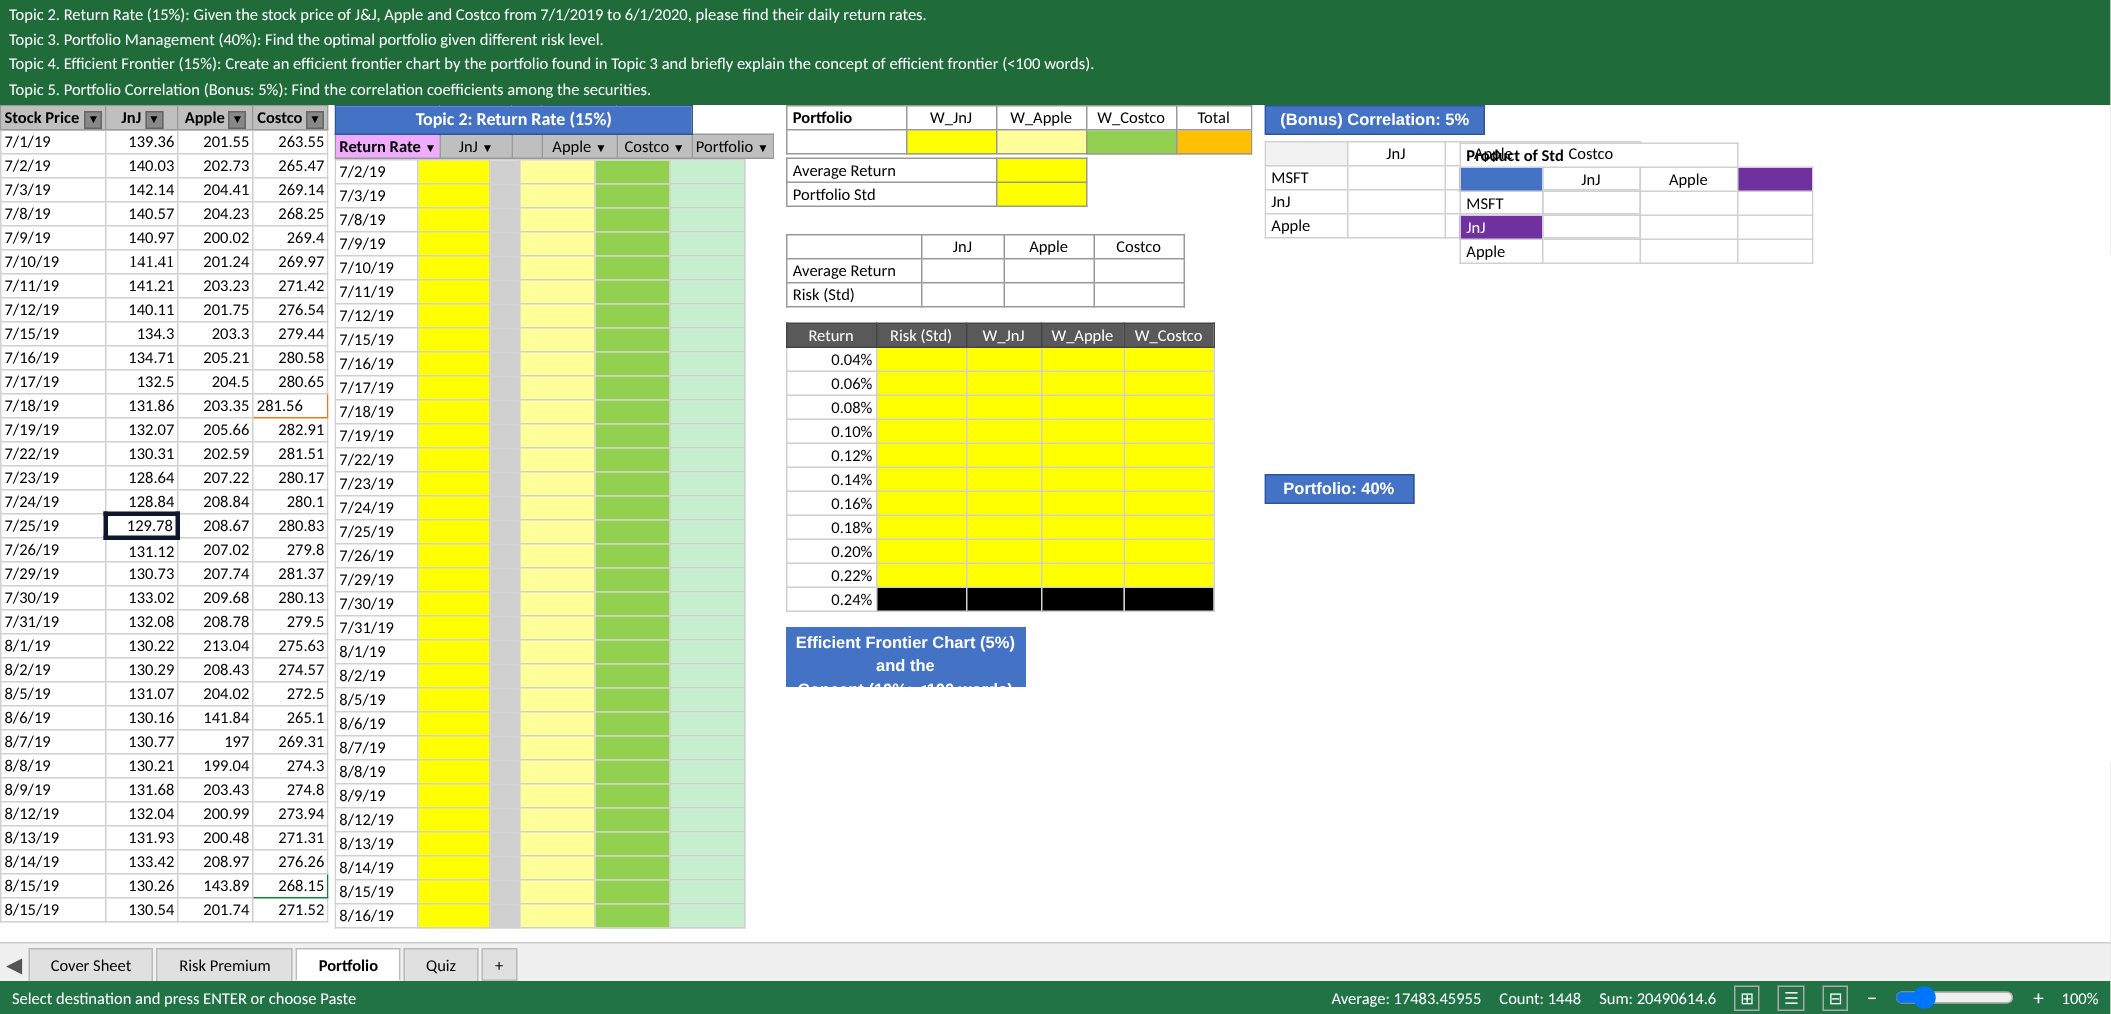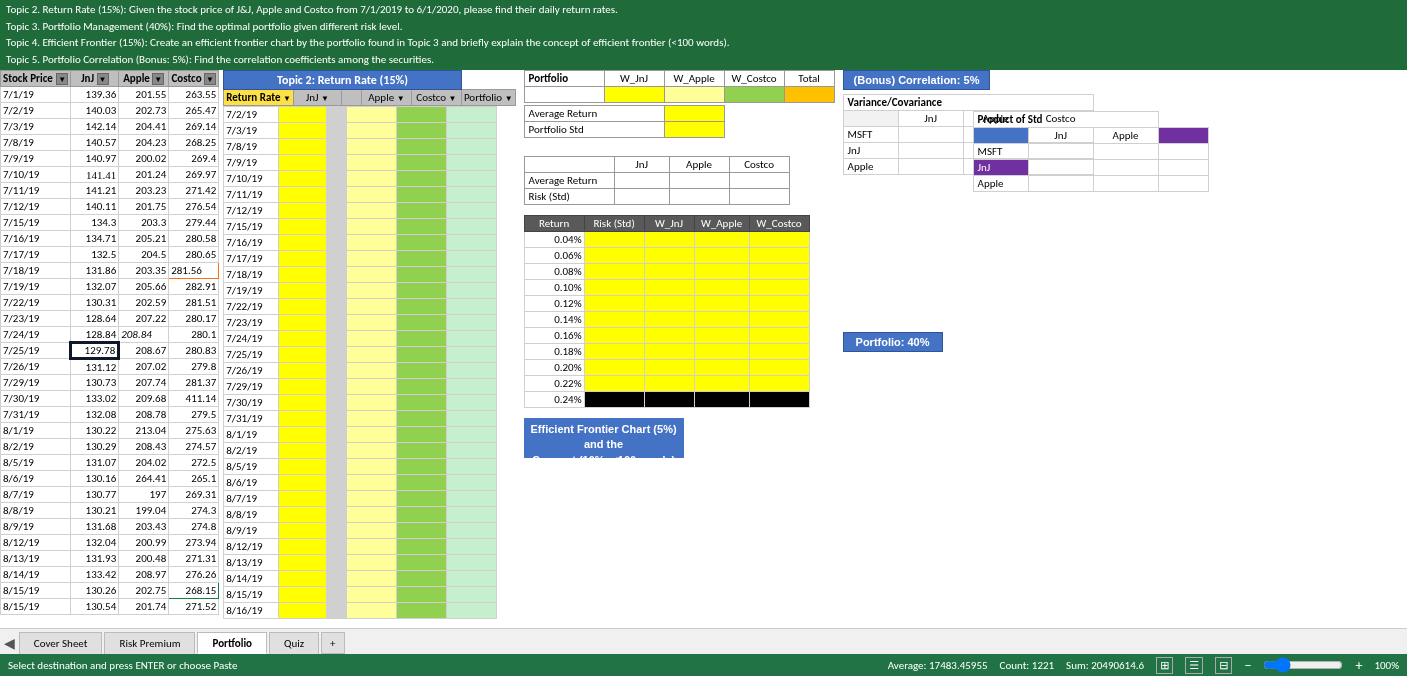--- a/index.html
+++ b/index.html
@@ -159,21 +159,21 @@
     </tr>
             <tr>
       <td style="border:1px solid #d0d0d0; width:55px;">7/23/19</td>
       <td style="border:1px solid #d0d0d0; width:48px; text-align:right;">128.64</td>
       <td style="border:1px solid #d0d0d0; width:50px; text-align:right;">207.22</td>
       <td style="border:1px solid #d0d0d0; width:50px; text-align:right;">280.17</td>
     </tr>
             <tr>
       <td style="border:1px solid #d0d0d0; width:55px;">7/24/19</td>
       <td style="border:1px solid #d0d0d0; width:48px; text-align:right;">128.84</td>
-      <td style="border:1px solid #d0d0d0; width:50px; text-align:left;font-style:italic;">208.84</td>
+      <td style="border:1px solid #d0d0d0; width:50px; text-align:right;">208.84</td>
       <td style="border:1px solid #d0d0d0; width:50px; text-align:right;">280.1</td>
     </tr>
             <tr>
       <td style="border:1px solid #d0d0d0; width:55px;">7/25/19</td>
       <td style="border:3px solid #0f172a; width:48px; text-align:right;">129.78</td>
       <td style="border:1px solid #d0d0d0; width:50px; text-align:right;">208.67</td>
       <td style="border:1px solid #d0d0d0; width:50px; text-align:right;">280.83</td>
     </tr>
             <tr>
       <td style="border:1px solid #d0d0d0; width:55px;">7/26/19</td>
@@ -184,21 +184,21 @@
             <tr>
       <td style="border:1px solid #d0d0d0; width:55px;">7/29/19</td>
       <td style="border:1px solid #d0d0d0; width:48px; text-align:right;">130.73</td>
       <td style="border:1px solid #d0d0d0; width:50px; text-align:right;">207.74</td>
       <td style="border:1px solid #d0d0d0; width:50px; text-align:right;">281.37</td>
     </tr>
             <tr>
       <td style="border:1px solid #d0d0d0; width:55px;">7/30/19</td>
       <td style="border:1px solid #d0d0d0; width:48px; text-align:right;">133.02</td>
       <td style="border:1px solid #d0d0d0; width:50px; text-align:right;">209.68</td>
-      <td style="border:1px solid #d0d0d0; width:50px; text-align:right;">411.14</td>
+      <td style="border:1px solid #d0d0d0; width:50px; text-align:right;">280.13</td>
     </tr>
             <tr>
       <td style="border:1px solid #d0d0d0; width:55px;">7/31/19</td>
       <td style="border:1px solid #d0d0d0; width:48px; text-align:right;">132.08</td>
       <td style="border:1px solid #d0d0d0; width:50px; text-align:right;">208.78</td>
       <td style="border:1px solid #d0d0d0; width:50px; text-align:right;">279.5</td>
     </tr>
             <tr>
       <td style="border:1px solid #d0d0d0; width:55px;">8/1/19</td>
       <td style="border:1px solid #d0d0d0; width:48px; text-align:right;">130.22</td>
@@ -213,21 +213,21 @@
     </tr>
             <tr>
       <td style="border:1px solid #d0d0d0; width:55px;">8/5/19</td>
       <td style="border:1px solid #d0d0d0; width:48px; text-align:right;">131.07</td>
       <td style="border:1px solid #d0d0d0; width:50px; text-align:right;">204.02</td>
       <td style="border:1px solid #d0d0d0; width:50px; text-align:right;">272.5</td>
     </tr>
             <tr>
       <td style="border:1px solid #d0d0d0; width:55px;">8/6/19</td>
       <td style="border:1px solid #d0d0d0; width:48px; text-align:right;">130.16</td>
-      <td style="border:1px solid #d0d0d0; width:50px; text-align:right;">264.41</td>
+      <td style="border:1px solid #d0d0d0; width:50px; text-align:right;">141.84</td>
       <td style="border:1px solid #d0d0d0; width:50px; text-align:right;">265.1</td>
     </tr>
             <tr>
       <td style="border:1px solid #d0d0d0; width:55px;">8/7/19</td>
       <td style="border:1px solid #d0d0d0; width:48px; text-align:right;">130.77</td>
       <td style="border:1px solid #d0d0d0; width:50px; text-align:right;">197</td>
       <td style="border:1px solid #d0d0d0; width:50px; text-align:right;">269.31</td>
     </tr>
             <tr>
       <td style="border:1px solid #d0d0d0; width:55px;">8/8/19</td>
@@ -255,42 +255,42 @@
     </tr>
             <tr>
       <td style="border:1px solid #d0d0d0; width:55px;">8/14/19</td>
       <td style="border:1px solid #d0d0d0; width:48px; text-align:right;">133.42</td>
       <td style="border:1px solid #d0d0d0; width:50px; text-align:right;">208.97</td>
       <td style="border:1px solid #d0d0d0; width:50px; text-align:right;">276.26</td>
     </tr>
             <tr>
       <td style="border:1px solid #d0d0d0; width:55px;">8/15/19</td>
       <td style="border:1px solid #d0d0d0; width:48px; text-align:right;">130.26</td>
-      <td style="border:1px solid #d0d0d0; width:50px; text-align:right;">202.75</td>
+      <td style="border:1px solid #d0d0d0; width:50px; text-align:right;">143.89</td>
       <td style="border:1px solid #15803d; width:50px; text-align:right;">268.15</td>
     </tr>
             <tr>
       <td style="border:1px solid #d0d0d0; width:55px;">8/15/19</td>
       <td style="border:1px solid #d0d0d0; width:48px; text-align:right;">130.54</td>
       <td style="border:1px solid #d0d0d0; width:50px; text-align:right;">201.74</td>
       <td style="border:1px solid #d0d0d0; width:50px; text-align:right;">271.52</td>
     </tr>
           </tbody>
       </table>
     </div>
 
     <div class="section-return" style="flex-shrink:0; overflow:hidden; margin-left:4px;">
 
       <table style="border-collapse:collapse; width:100%;">
         <tbody>
             <tr>
           <td colspan="5" style="background:#4472c4; color:white; text-align:center; font-weight:bold; border:1px solid #2e5597; padding:2px 20px; font-size:12px;">Topic 2: Return Rate (15%)</td>
         </tr>
         <tr>
-          <td style="width:55px; background:#fde047; border:1px solid #999; font-weight:bold;">
+          <td style="width:55px; background:#f0abfc; border:1px solid #999; font-weight:bold;">
             Return Rate <span style="font-size:8px;">▼</span>
           </td>
           <td style="width:48px; background:#bfbfbf; border:1px solid #999; text-align:center;">
             JnJ <span style="font-size:8px;">▼</span>
           </td>
           <td style="width:4px; background:#bfbfbf; border:1px solid #999;"></td>
           <td style="width:50px; background:#bfbfbf; border:1px solid #999; text-align:center;">
             Apple <span style="font-size:8px;">▼</span>
           </td>
           <td style="width:50px; background:#bfbfbf; border:1px solid #999; text-align:center;">
@@ -716,23 +716,20 @@
     </div>
 
     <div class="section-right" style="flex-shrink:0; margin-left:8px; overflow:hidden;">
 
       <div style="margin-bottom:4px;">
         <button class="bonus-btn" style="background:#4472c4; color:white; border:1px solid #2e5597; padding:3px 10px; font-size:11px; font-weight:bold; cursor:pointer;">(Bonus) Correlation: 5%</button>
       </div>
 
       <table style="border-collapse:collapse; margin-bottom:4px;">
         <tbody>
-            <tr>
-          <td colspan="4" style="background:white; border:1px solid #d0d0d0; font-weight:bold; padding-left:4px;">Variance/Covariance</td>
-        </tr>
         <tr>
           <td style="width:55px; border:1px solid #d0d0d0; background:#f2f2f2;"></td>
           <td style="width:65px; border:1px solid #d0d0d0; text-align:center;">JnJ</td>
           <td style="width:65px; border:1px solid #d0d0d0; text-align:center;">Apple</td>
           <td style="width:65px; border:1px solid #d0d0d0; text-align:center;">Costco</td>
         </tr>
         <tr>
           <td style="border:1px solid #d0d0d0; padding-left:4px;">MSFT</td>
           <td style="border:1px solid #d0d0d0;"></td>
           <td style="border:1px solid #d0d0d0;"></td>
@@ -801,21 +798,21 @@
     <div class="tab active">Portfolio</div>
     <div class="tab">Quiz</div>
     <div class="tab-add">+</div>
     <div style="flex:1;"></div>
   </div>
 
   <div class="status-bar">
     <div class="status-left">Select destination and press ENTER or choose Paste</div>
     <div class="status-right">
       <span>Average: 17483.45955</span>
-      <span>Count: 1221</span>
+      <span>Count: 1448</span>
       <span>Sum: 20490614.6</span>
 
       <span style="border:1px solid #aaa; padding:1px 3px; cursor:pointer;">⊞</span>
       <span style="border:1px solid #aaa; padding:1px 3px; cursor:pointer;">☰</span>
       <span style="border:1px solid #aaa; padding:1px 3px; cursor:pointer;">⊟</span>
 
       <span style="cursor:pointer; font-size:14px;">−</span>
       <input type="range" min="10" max="500" value="100" style="width: 80px;">
       <span style="cursor:pointer; font-size:14px;">+</span>
       <span>100%</span>

